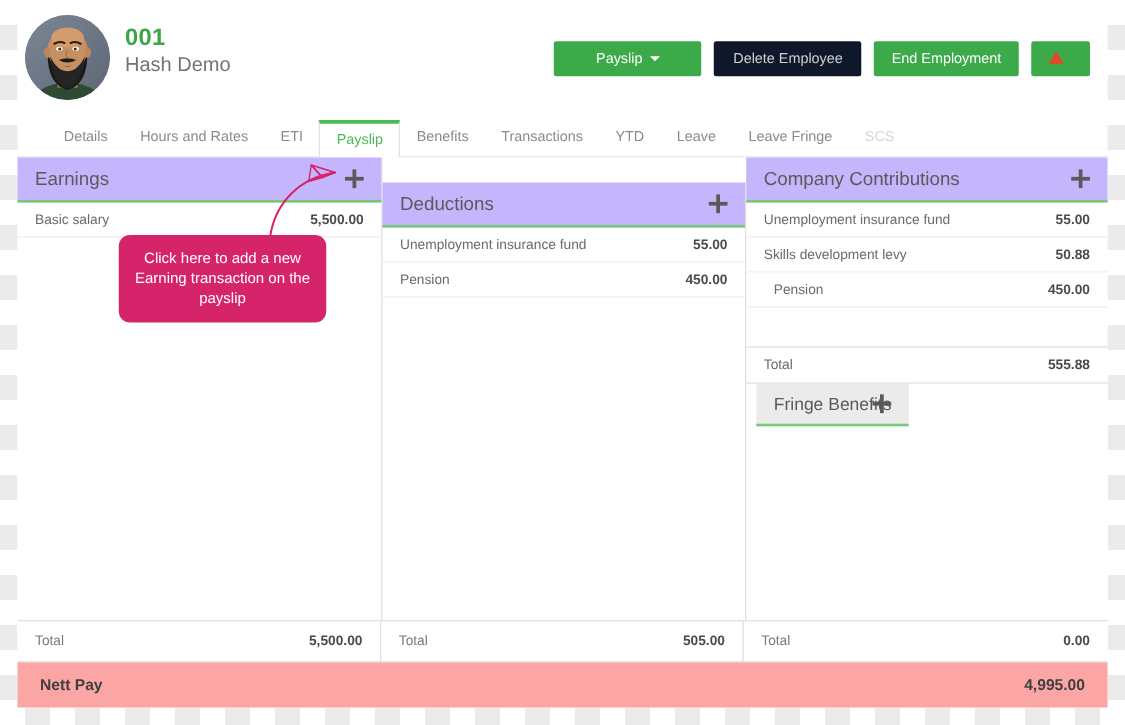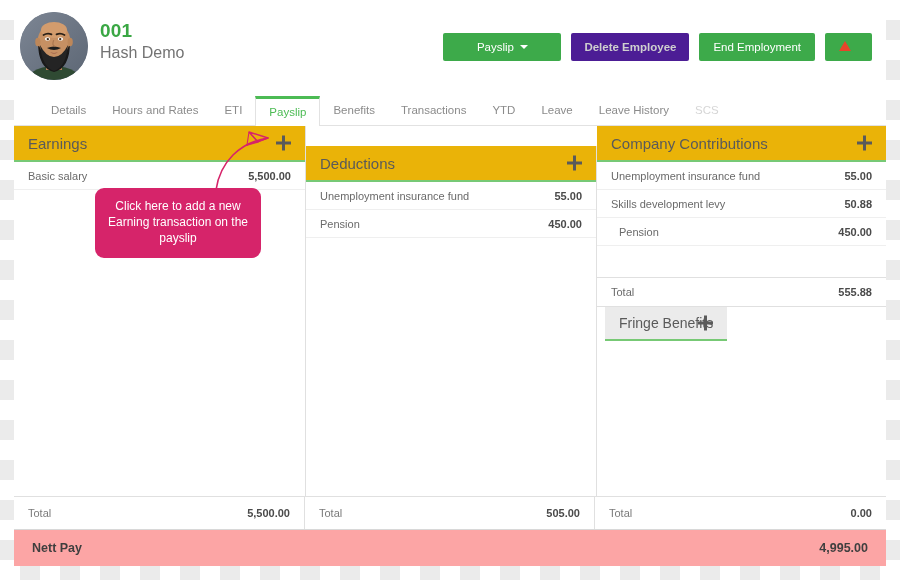--- a/index.html
+++ b/index.html
@@ -95,25 +95,24 @@
   .btn-payslip { width: 118px; }
   .btn-payslip .caret {
     display: inline-block;
     margin-left: 6px;
     width: 0; height: 0;
     border-left: 4px solid transparent;
     border-right: 4px solid transparent;
     border-top: 4px solid #ffffff;
   }
   .btn-disabled {
-    background: #4c1d95;
+    background: #0f172a;
     color: #cfcfcf;
     width: 118px;
     cursor: default;
-    font-weight: bold;
   }
   .btn-warn-icon {
     display: inline-block;
     margin-right: 7px;
     width: 0; height: 0;
     border-left: 6px solid transparent;
     border-right: 6px solid transparent;
     border-bottom: 10px solid #e8442a;
     position: relative;
     top: -1px;
@@ -168,21 +167,21 @@
   .col {
     position: relative;
     display: flex;
     flex-direction: column;
   }
   .col-earnings { width: 291px; border-right: 1px solid #e0e0e0; }
   .col-deductions { width: 290px; border-right: 1px solid #e0e0e0; margin-top: 20px; }
   .col-contrib { flex: 1; }
 
   .sec-header {
-    background: #eab308;
+    background: #c4b5fd;
     border-bottom: 2px solid #77c975;
     height: 36px;
     display: flex;
     align-items: center;
     padding: 0 14px;
     box-sizing: border-box;
     position: relative;
   }
   .sec-title {
     font-size: 15px;
@@ -385,21 +384,21 @@
 
   <div class="tabs">
     <div class="tab">Details</div>
     <div class="tab">Hours and Rates</div>
     <div class="tab">ETI</div>
     <div class="tab active">Payslip</div>
     <div class="tab">Benefits</div>
     <div class="tab">Transactions</div>
     <div class="tab">YTD</div>
     <div class="tab">Leave</div>
-    <div class="tab">Leave History</div>
+    <div class="tab">Leave Fringe</div>
     <div class="tab disabled">SCS</div>
   </div>
 
   <div class="payslip-body">
     <div class="columns">
 
       <div class="col col-earnings">
         <div class="sec-header">
           <span class="sec-title">Earnings</span>
           <span class="plus-icon"></span>

